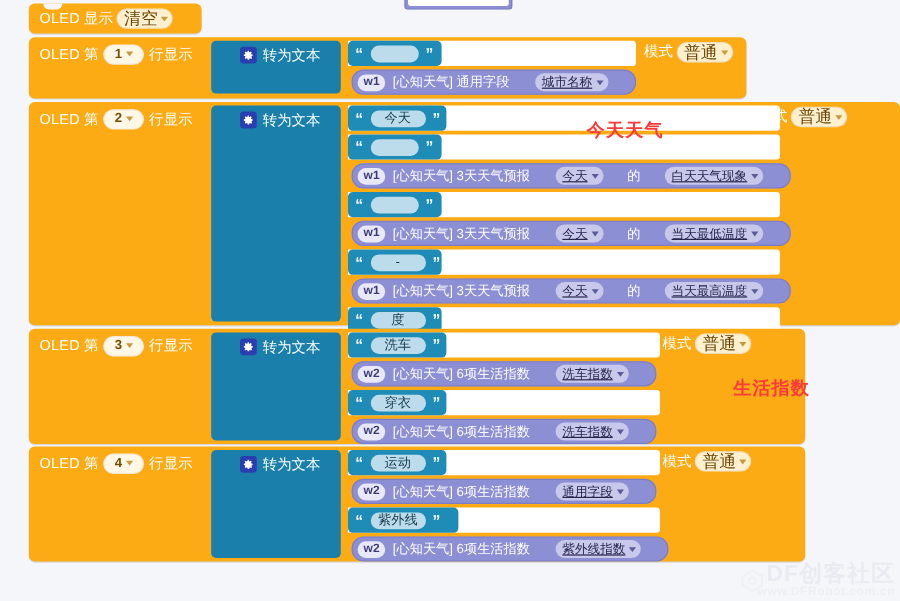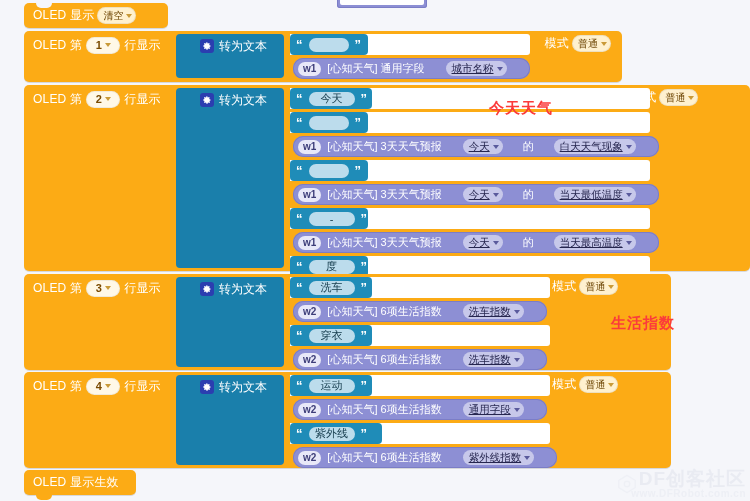--- a/index.html
+++ b/index.html
@@ -47,21 +47,21 @@
     display:inline-flex;align-items:center;justify-content:center;
     min-width:26px;height:17px;padding:0 4px;margin:0 4px;
     background:#fff8e7;border-radius:9px;
     color:#7a4a00;font-size:11px;font-weight:bold;
     box-shadow:inset 0 0 0 1px rgba(0,0,0,.06);
   }
   .dropdown{
     display:inline-flex;align-items:center;
     height:17px;padding:0 4px 0 6px;margin:0 3px;
     background:#fff1cf;border-radius:9px;
-    color:#6b4300;font-size:10px;
+    color:#6b4300;font-size:14px;
     box-shadow:inset 0 0 0 1px rgba(0,0,0,.07);
   }
   .dropdown .caret{
     margin-left:3px;width:0;height:0;
     border-left:3px solid transparent;border-right:3px solid transparent;
     border-top:4px solid #c99a38;
   }
   .numfield .caret{
     margin-left:3px;width:0;height:0;
     border-left:3px solid transparent;border-right:3px solid transparent;
@@ -463,26 +463,20 @@
     <div class="wx-block" style="left:269px;top:75px;">
       <span class="wx-tag">w2</span>
       <span class="wx-txt">[心知天气] 6项生活指数</span>
       <span class="wx-drop">
         <span>紫外线指数</span>
         <span class="caret"></span>
       </span>
     </div>
   </div>
 
-  <div class="oled-block" style="left:24px;top:470px;width:112px;height:25px;">
-    <div class="oled-head" style="height:25px;">
-      <span class="lbl">OLED 显示生效</span>
-    </div>
-    <div class="notch-b"></div>
-  </div>
 
   <div class="annot" style="left:489px;top:99px;">今天天气</div>
   <div class="annot" style="left:611px;top:314px;">生活指数</div>
 
   <div class="wm">
     <div class="l1">DF创客社区</div>
     <div class="l2">www.DFRobot.com.cn</div>
   </div>
   <div class="wm-mark">
     <svg width="22" height="22" viewBox="0 0 24 24">

